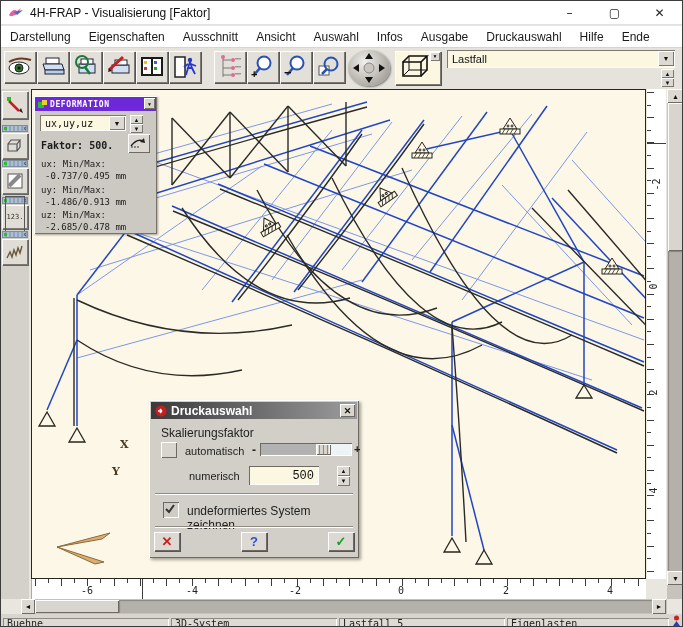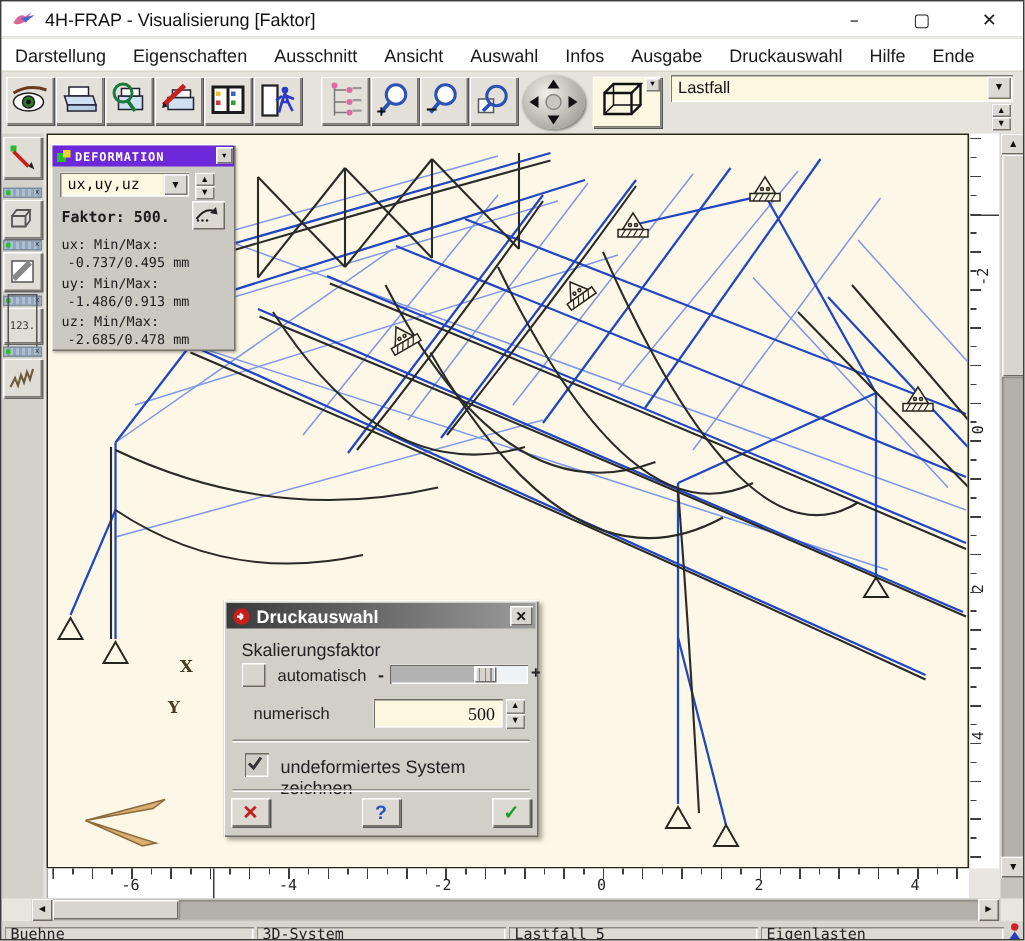--- a/index.html
+++ b/index.html
@@ -478,24 +478,24 @@
     </div>
     <div style="position:absolute;left:12px;top:26px;font-size:12px;color:#222;">Skalierungsfaktor</div>
     <div class="chk" style="position:absolute;left:12px;top:42px;"></div>
     <div style="position:absolute;left:36px;top:45px;font-size:11px;color:#222;">automatisch</div>
     <div style="position:absolute;left:103px;top:43px;font-size:12px;color:#222;font-weight:bold;">-</div>
     <div class="slider" style="left:111px;top:43px;">
       <div class="fill"></div>
       <div class="thumb"></div>
     </div>
     <div style="position:absolute;left:205px;top:43px;font-size:11px;color:#222;font-weight:bold;">+</div>
-    <div style="position:absolute;left:20px;top:70px;font-size:11px;color:#222;">numerisch</div>
-    <div style="position:absolute;left:100px;top:66px;width:86px;height:19px;background:#fbf7e0;
+    <div style="position:absolute;left:40px;top:70px;font-size:11px;color:#222;">numerisch</div>
+    <div style="position:absolute;left:100px;top:66px;width:70px;height:19px;background:#fbf7e0;
          box-shadow:inset 1px 1px 0 #6e6a63, inset -1px -1px 0 #fff;font-size:12px;color:#111;
-         text-align:right;padding:3px 5px 0 0;font-family:Liberation Serif, serif;">500</div>
+         text-align:right;padding:3px 5px 0 0;font-family:Liberation Mono, monospace;">500</div>
     <div class="spinner" style="position:absolute;left:188px;top:66px;">
       <div class="spin-btn" style="height:10px">▲</div>
       <div class="spin-btn" style="height:10px">▼</div>
     </div>
     <div class="groove" style="top:93px;"></div>
     <div class="chk sunken" style="position:absolute;left:14px;top:102px;">
       <svg width="14" height="14" viewBox="0 0 14 14">
         <path d="M3,7 L6,10 L11,3" fill="none" stroke="#333" stroke-width="2"></path>
       </svg>
     </div>

